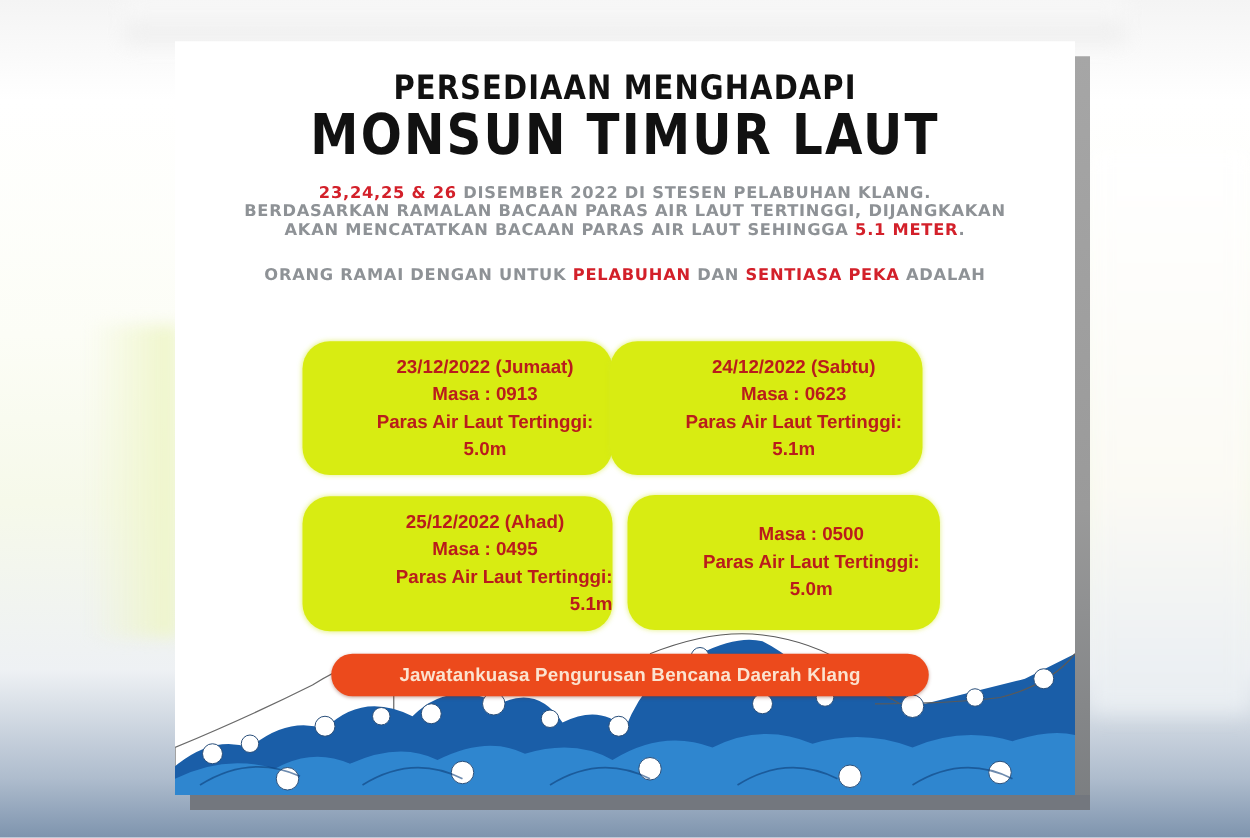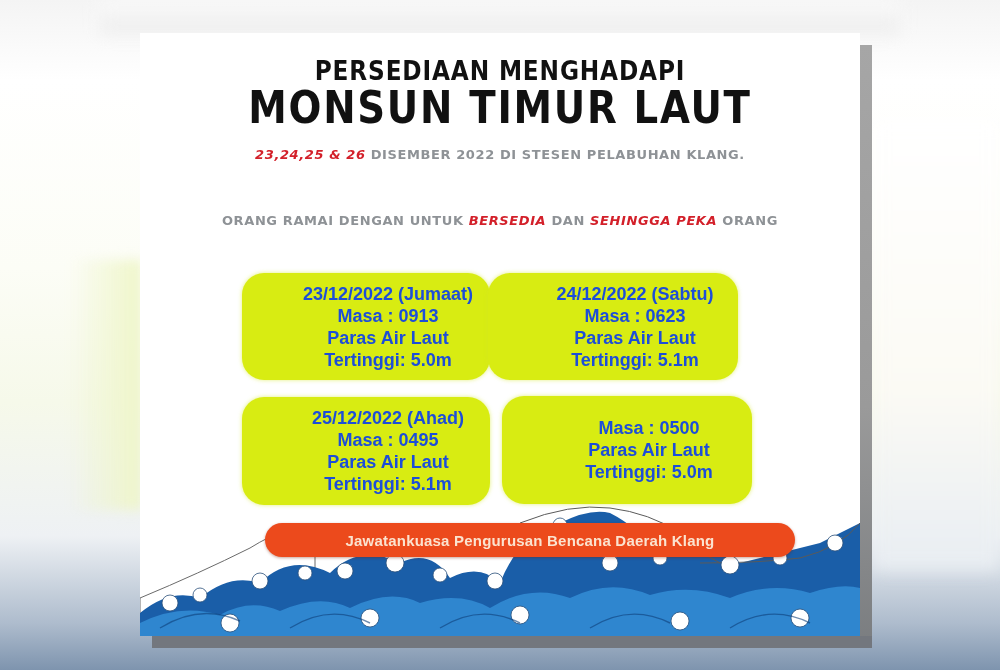--- a/index.html
+++ b/index.html
@@ -47,36 +47,36 @@
     font-family: "DejaVu Sans", sans-serif; font-weight: bold;
     font-size: 45px; letter-spacing: 2px; color: #111;
     transform: scaleX(0.86);
   }
   .intro {
     position: absolute; left: 40px; right: 40px; top: 114px; text-align: center;
     font-family: "DejaVu Sans", sans-serif; font-weight: bold;
     font-size: 13px; line-height: 15px; color: #8e9296; letter-spacing: 0.6px;
   }
   .intro2 { top: 180px; }
-  .red { color: #d3202a; font-style: italic; }
+  .red { color: #d3202a; }
   .card {
     position: absolute; width: 248px; height: 107px;
     background: #d8ec12; border-radius: 22px;
     box-shadow: 0 0 4px rgba(210,230,40,0.6);
     display: flex; flex-direction: column; justify-content: center; align-items: center;
     font-family: "Liberation Sans", sans-serif; font-weight: bold;
-    font-size: 18px; line-height: 22px; color: #1d4ed8; text-align: center; padding-left: 44px;
+    font-size: 15px; line-height: 22px; color: #b91c1c; text-align: center; padding-left: 44px;
   }
   .c1 { left: 102px; top: 240px; }
   .c2 { left: 348px; top: 240px; width: 250px; }
-  .c3 { left: 102px; top: 364px; height: 108px; }
+  .c3 { left: 102px; top: 364px; height: 108px; text-align: right; }
   .c4 { left: 362px; top: 363px; width: 250px; height: 108px; }
   .waves { position: absolute; left: 0; top: 470px; width: 720px; height: 133px; }
   .banner {
-    position: absolute; left: 125px; top: 490px; width: 530px; height: 34px;
+    position: absolute; left: 125px; top: 490px; width: 478px; height: 34px;
     background: #ec4a1c; border-radius: 17px;
     box-shadow: 0 1px 3px rgba(120,30,0,0.4);
     display: flex; align-items: center; justify-content: center;
     font-family: "Liberation Sans", sans-serif; font-weight: bold;
     font-size: 15px; color: #fbe3cf; letter-spacing: 0.2px;
   }
 </style>
 </head>
 <body>
 
@@ -85,24 +85,26 @@
 <div class="bg-blur-right"></div>
 <div class="shadow-right"></div>
 <div class="shadow-bottom"></div>
 
 <div class="poster">
   <div class="title1">PERSEDIAAN MENGHADAPI</div>
   <div class="title2">MONSUN TIMUR LAUT</div>
 
   <div class="intro">
     <div><span class="red">23,24,25 &amp; 26</span><span> DISEMBER 2022 DI STESEN PELABUHAN KLANG.</span></div>
+    <div>BERDASARKAN RAMALAN BACAAN PARAS AIR LAUT TERTINGGI, DIJANGKAKAN</div>
+    <div><span>AKAN MENCATATKAN BACAAN PARAS AIR LAUT SEHINGGA </span><span class="red">5.1 METER</span><span>.</span></div>
   </div>
 
   <div class="intro intro2">
-    <div><span>ORANG RAMAI DENGAN UNTUK </span><span class="red">BERSEDIA</span><span> DAN </span><span class="red">SEHINGGA PEKA</span><span> ORANG</span></div>
+    <div><span>ORANG RAMAI DENGAN UNTUK </span><span class="red">PELABUHAN</span><span> DAN </span><span class="red">SENTIASA PEKA</span><span> ADALAH</span></div>
   </div>
 
   <svg class="waves" viewBox="0 0 720 133" preserveAspectRatio="none">
     <path d="M0 95 Q60 70 110 45 Q150 20 175 25 L175 133 L0 133 Z" fill="#ffffff" stroke="#6a6a6a" stroke-width="1"></path>
     <path d="M0 133 L0 110 Q30 85 60 95 Q90 70 120 80 Q150 50 190 70 Q220 40 260 60 Q290 45 310 75 Q340 60 360 80 Q380 30 420 20 Q450 5 470 10 Q500 25 520 55 Q560 40 600 60 Q640 50 680 40 Q700 30 720 20 L720 133 Z" fill="#1a5ea8"></path>
     <path d="M0 133 L0 120 Q40 100 80 112 Q110 95 140 108 Q180 90 210 105 Q250 85 280 100 Q320 88 350 105 Q390 80 430 95 Q470 75 510 92 Q550 80 590 95 Q630 78 670 90 Q700 80 720 85 L720 133 Z" fill="#2f86cf"></path>
     <path d="M380 20 Q430 0 470 5 Q510 10 540 30 Q560 50 580 60" fill="none" stroke="#5a5a5a" stroke-width="1"></path>
     <path d="M560 60 Q620 60 660 55 Q700 45 720 20" fill="none" stroke="#5a5a5a" stroke-width="1"></path>
     <g fill="#ffffff" stroke="#2a4f7a" stroke-width="0.8">
       <circle cx="30" cy="100" r="8"></circle>

